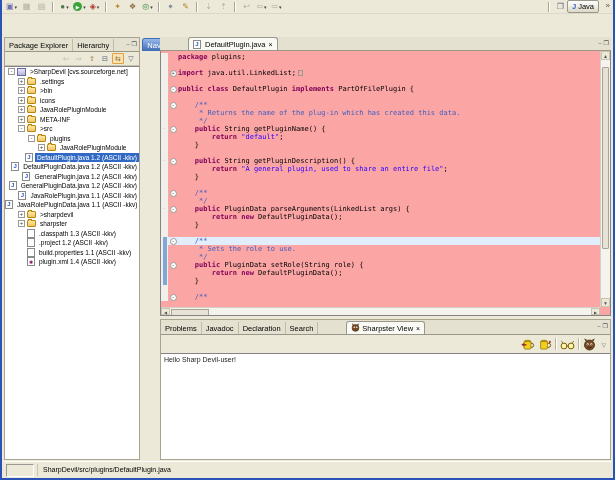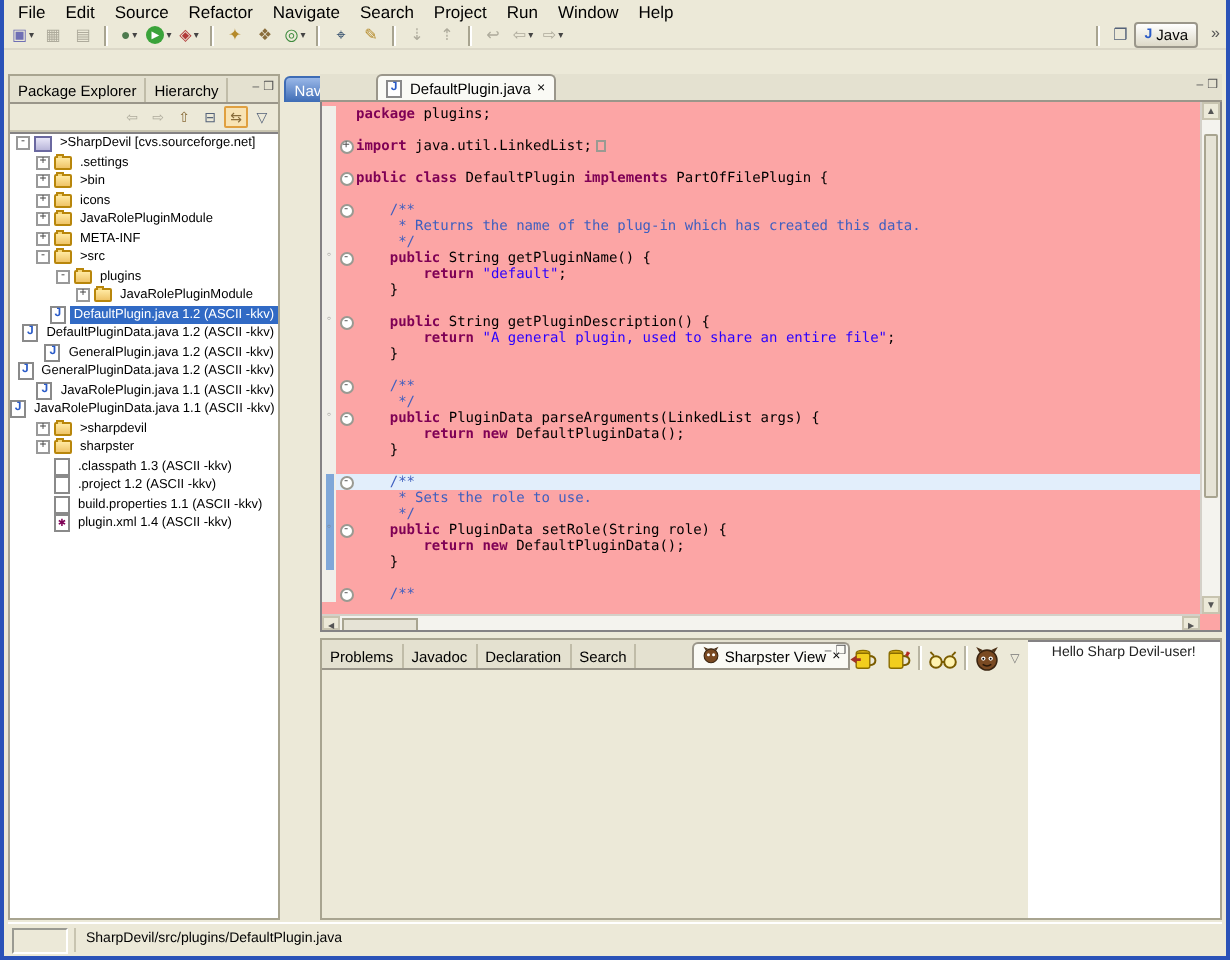--- a/index.html
+++ b/index.html
@@ -74,49 +74,37 @@
   .pl{color:#000;}
   .fbox{display:inline-block;width:5px;height:6px;border:1px solid #9a9a92;margin-left:2px;vertical-align:middle;box-sizing:border-box;}
   .vscroll{position:absolute;right:0;top:0;bottom:8px;width:10px;background:#F4F3EE;border-left:1px solid #D4D0C8;box-sizing:border-box;}
   .varrow{height:9px;font-size:5px;color:#555;text-align:center;line-height:9px;background:#ECE9D8;border:1px solid #C8C4B0;box-sizing:border-box;}
   .varrow.bottom{position:absolute;bottom:0;left:0;right:0;}
   .vthumb{position:absolute;left:1px;right:1px;top:16px;height:180px;background:#E6E3D6;border:1px solid #A8A490;border-radius:1px;}
   .hscroll{position:absolute;left:0;right:10px;bottom:0;height:8px;background:#F4F3EE;border-top:1px solid #D4D0C8;box-sizing:border-box;}
   .hthumb{position:absolute;left:10px;top:1px;height:5px;width:36px;background:#E6E3D6;border:1px solid #A8A490;}
   .harrow{position:absolute;top:0;width:9px;height:7px;font-size:4px;color:#555;text-align:center;line-height:7px;background:#ECE9D8;border:1px solid #C8C4B0;box-sizing:border-box;}
   
-  .bottom-panel{position:absolute;left:156px;right:0;top:282px;bottom:2px;display:flex;border:1px solid #A8A490;box-sizing:border-box;background:#ECE9D8;text-align:center;}
+  .bottom-panel{position:absolute;left:156px;right:0;top:282px;bottom:2px;display:flex;flex-direction:column;border:1px solid #A8A490;box-sizing:border-box;background:#ECE9D8;}
   .bottom-panel .view-tabs{height:14px;}
   .bottom-toolbar{height:18px;display:flex;align-items:center;justify-content:flex-end;gap:3px;padding-right:4px;background:#ECE9D8;}
   .bt-sep{width:1px;height:12px;background:#B8B4A2;border-right:1px solid #fff;}
   .bt-btn{display:inline-flex;align-items:center;justify-content:center;}
   .bottom-content{flex:1;background:#fff;border-top:1px solid #848284;font-size:7px;color:#222;padding:2px 3px;position:relative;}
   
   .statusbar{position:absolute;left:2px;right:2px;bottom:0;height:16px;background:#ECE9D8;border-top:1px solid #fff;display:flex;align-items:center;}
   .grip-cell{width:26px;height:11px;margin:0 3px 0 2px;border:1px solid;border-color:#9a9a92 #fff #fff #9a9a92;}
   .status-text{font-size:7px;color:#000;border-left:1px solid #C8C4B0;padding-left:5px;height:12px;line-height:12px;}
 </style>
 </head>
 <body>
 
 <div class="window">
 
 
-  <div class="menubar" id="menubar">
-      <span class="menu-item">File</span>
-      <span class="menu-item">Edit</span>
-      <span class="menu-item">Source</span>
-      <span class="menu-item">Refactor</span>
-      <span class="menu-item">Navigate</span>
-      <span class="menu-item">Search</span>
-      <span class="menu-item">Project</span>
-      <span class="menu-item">Run</span>
-      <span class="menu-item">Window</span>
-      <span class="menu-item">Help</span>
-    </div>
 
   <div class="toolbar" id="toolbar">
     <span id="tb-groups" style="display:flex;align-items:center;">
         <span class="tb-group">
           <span class="tb-btn">
             <span class="tb-glyph" style="color: rgb(111, 111, 180);">▣</span>
             <span class="tb-dd">▾</span>
           </span>
           <span class="tb-btn disabled">
             <span class="tb-glyph">▦</span>

